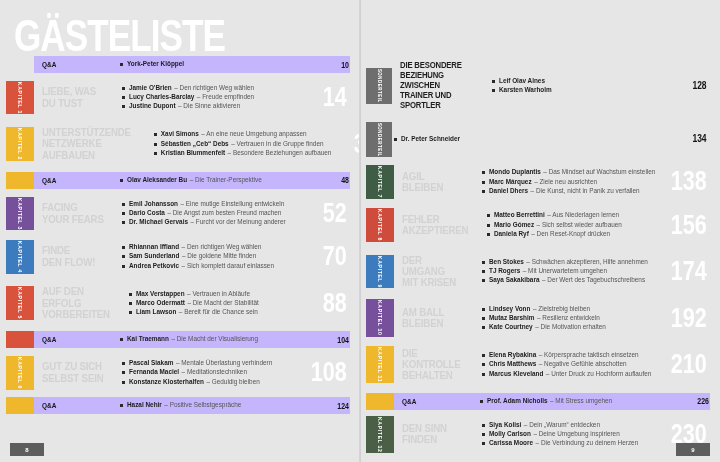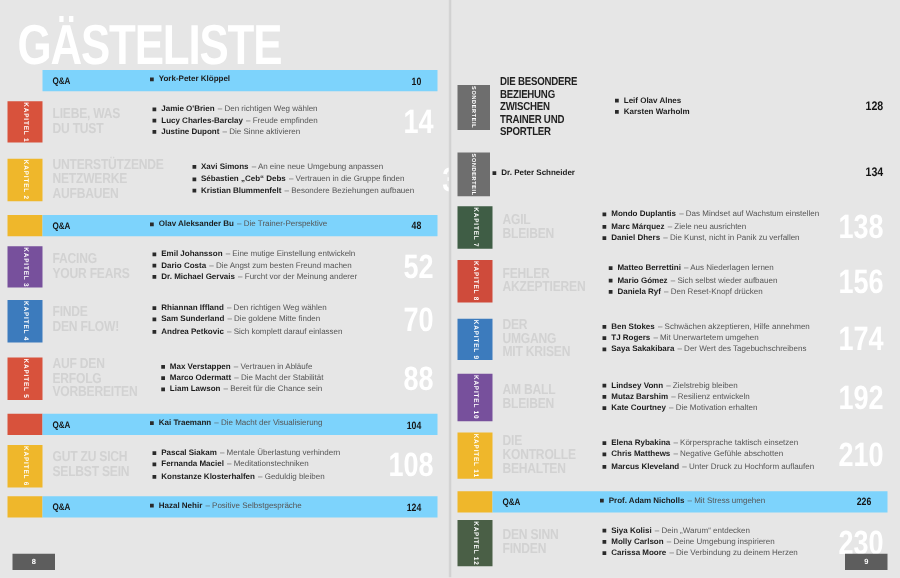--- a/index.html
+++ b/index.html
@@ -87,22 +87,22 @@
     flex:0 0 46px; display:flex; align-items:center; justify-content:flex-end;
     padding-right:4px;
     font-size:27px; font-weight:bold; color:#ffffff; line-height:1;
     transform:scaleX(0.80); transform-origin:right center;
   }
 
   
   .qa-row{ display:flex; align-items:stretch; margin-bottom:6px; height:17px; }
   .qa-swatch{ width:28px; flex:0 0 28px; }
   .qa-strip{
-    flex:1 1 auto; background:#7dd3fc; display:flex; align-items:center;
-    padding:0 13px 0 8px;
+    flex:1 1 auto; background:#c4b5fd; display:flex; align-items:center;
+    padding:0 1px 0 8px;
   }
   .qa-label{
     flex:0 0 78px; font-size:7.6px; font-weight:bold; color:#161616;
     letter-spacing:0px; transform:scaleX(0.85); transform-origin:left center;
   }
   .qa-guest{ flex:1 1 auto; display:flex; align-items:baseline; font-size:6.4px; }
   .qa-page{
     flex:0 0 40px; text-align:right; font-size:8.5px; font-weight:bold;
     color:#141414; transform:scaleX(0.82); transform-origin:right center;
   }

